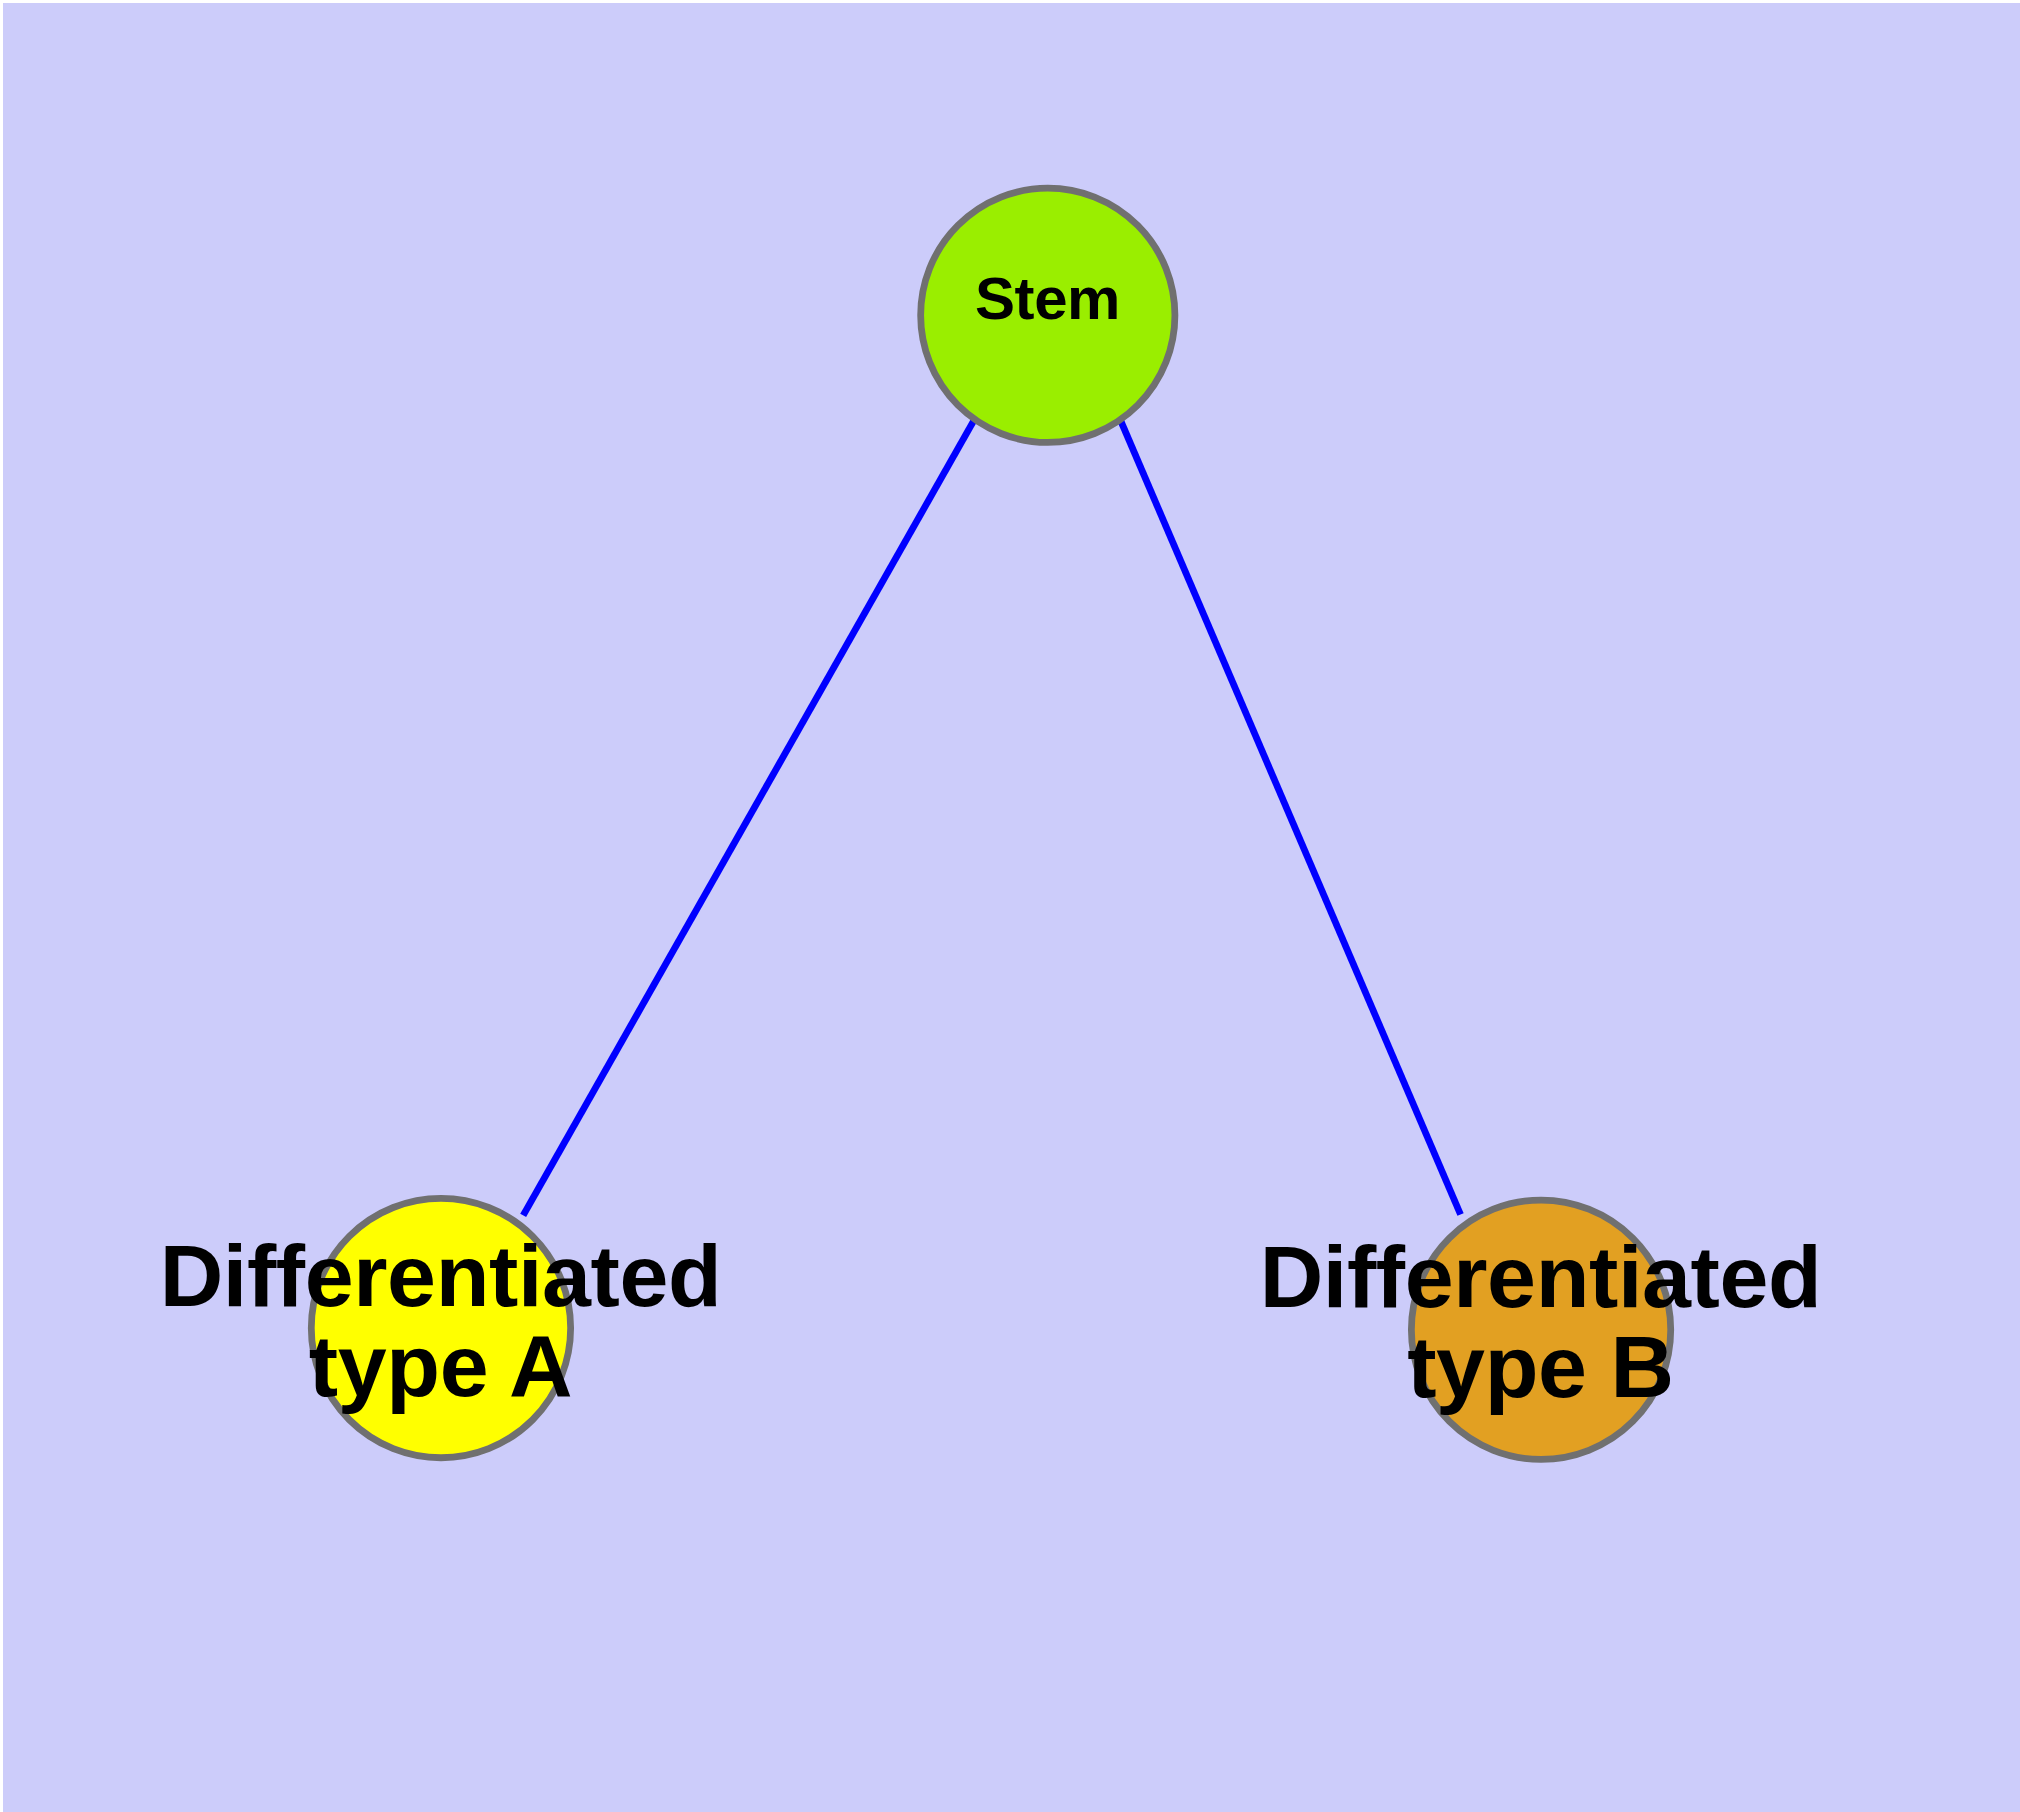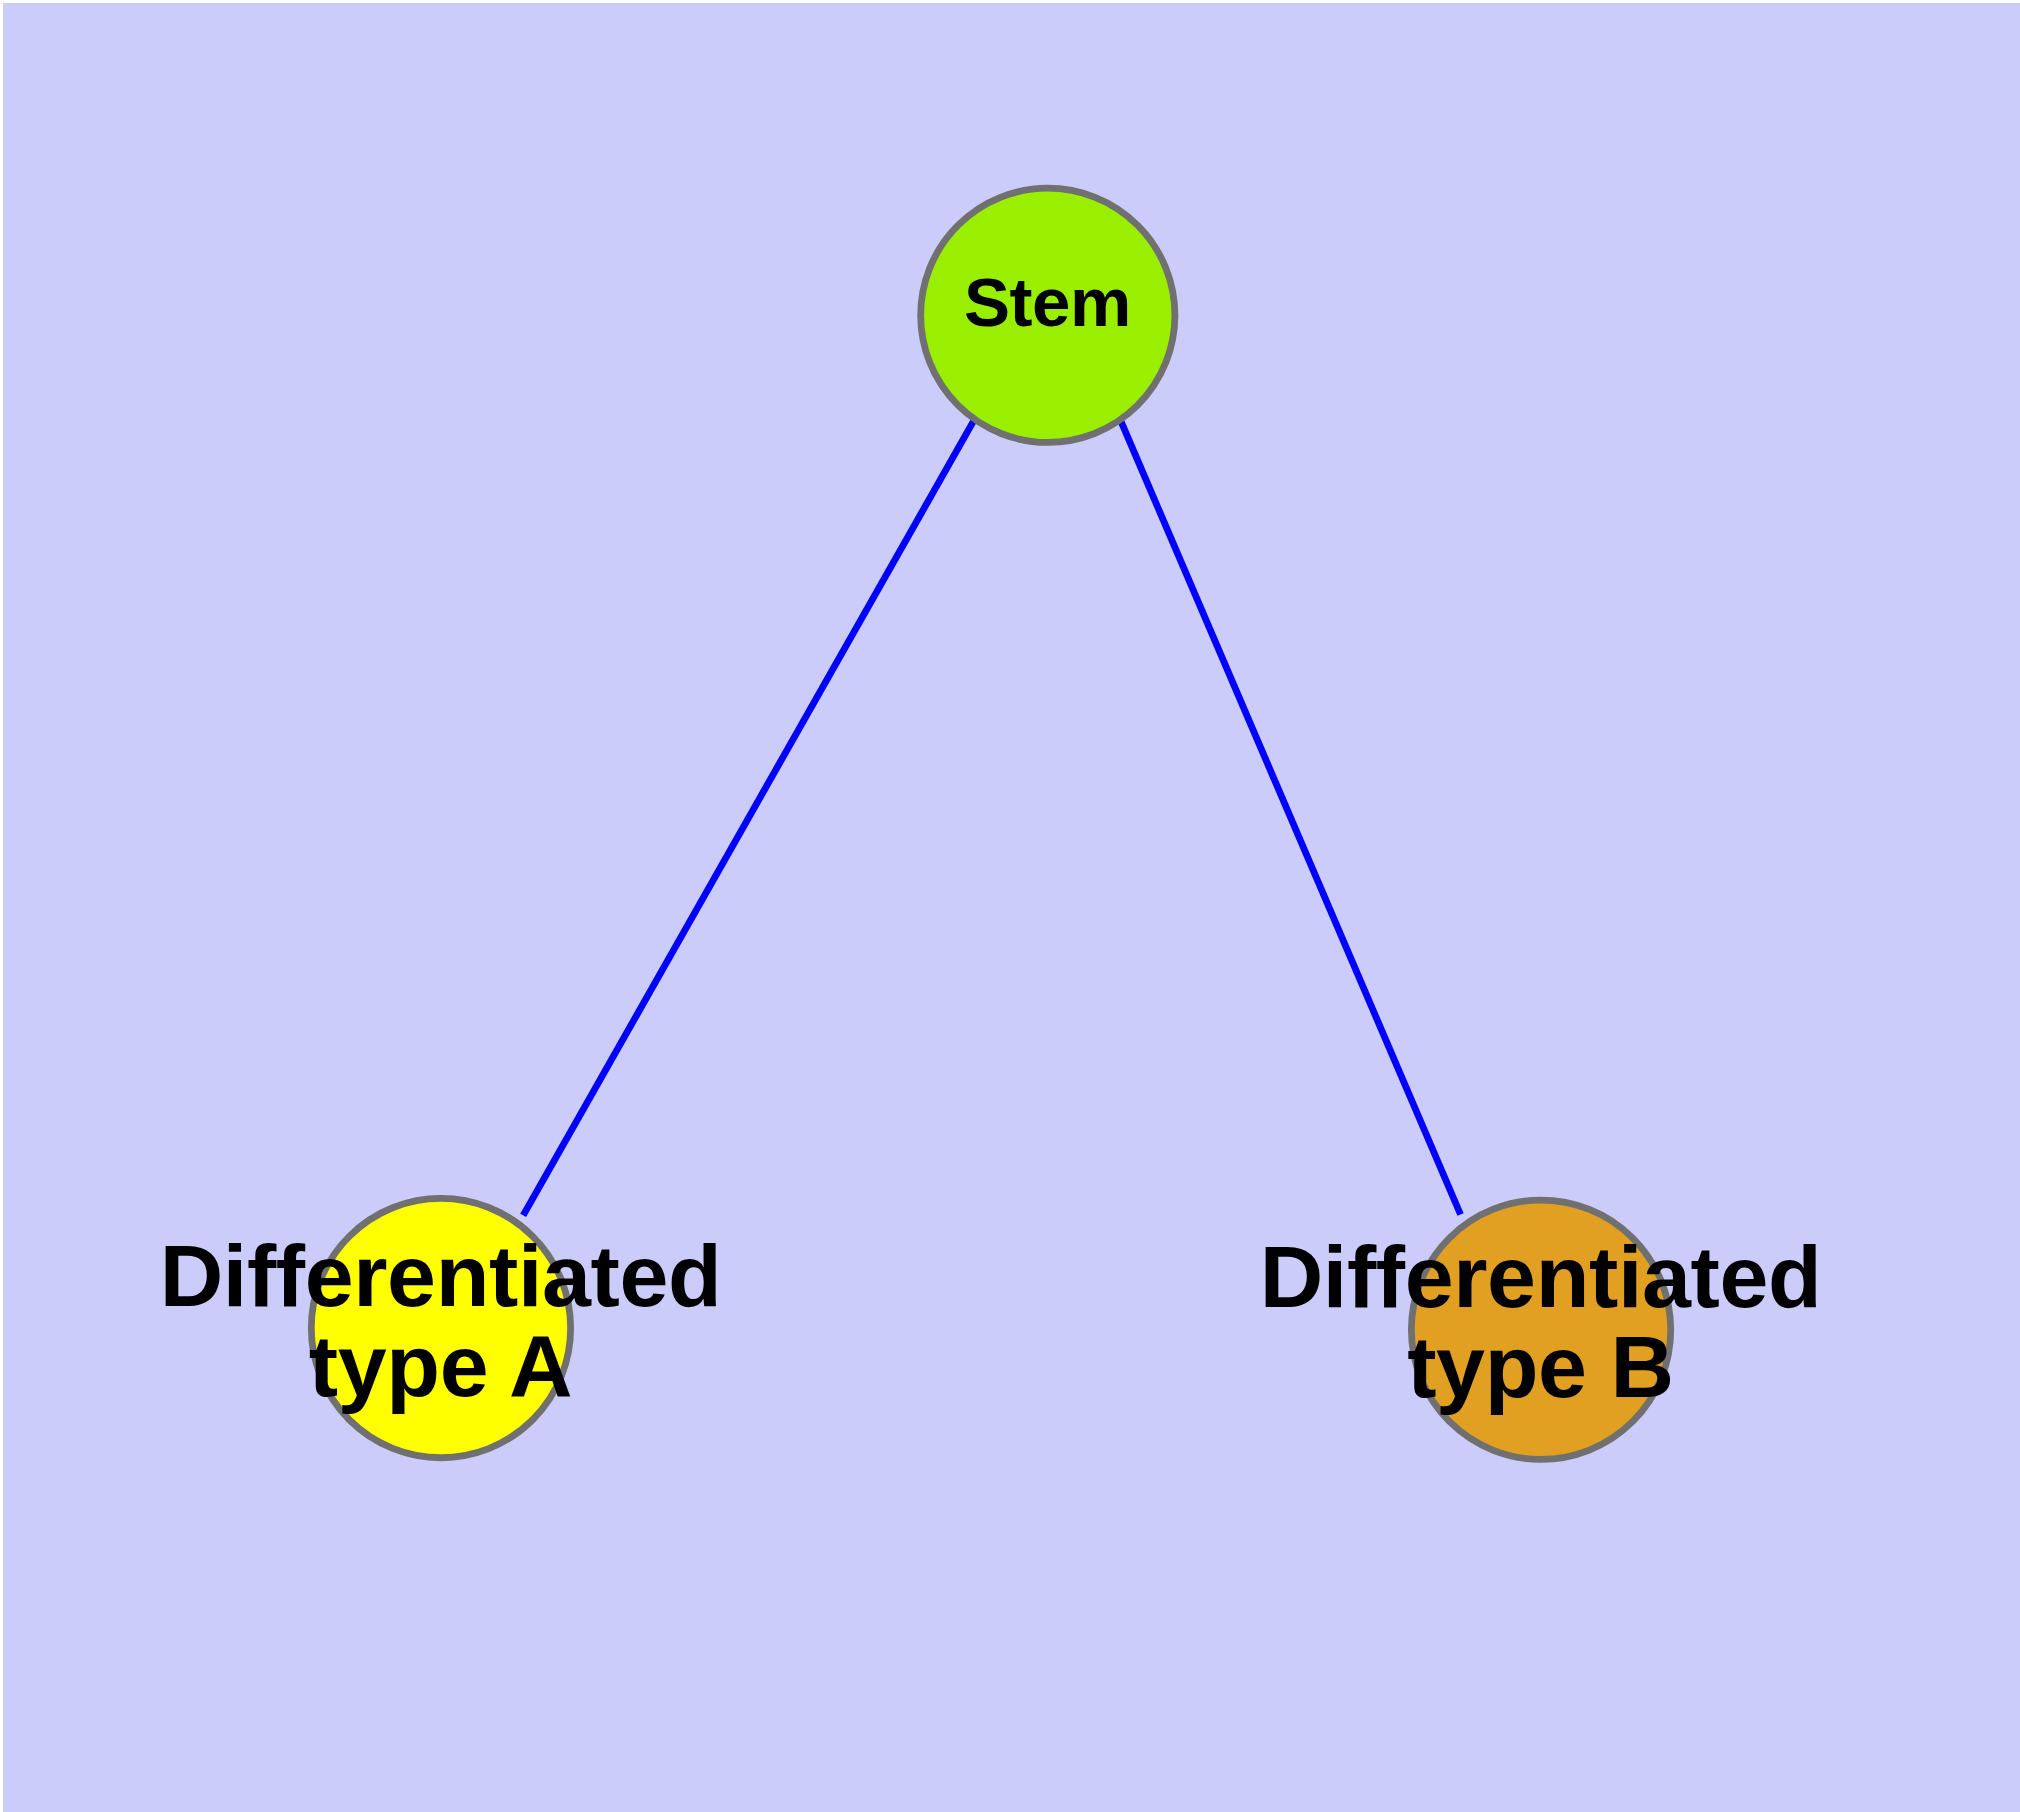--- a/index.html
+++ b/index.html
@@ -46,21 +46,21 @@
     color: #000000;
     font-weight: bold;
     text-align: center;
     white-space: nowrap;
     line-height: 1.02;
     letter-spacing: -0.4px;
     pointer-events: none;
     -webkit-font-smoothing: antialiased;
   }
   .node-label.inner {
-    font-size: 69px;
+    font-size: 60px;
   }
   .node-label.outer {
     font-size: 88px;
   }
   .label-line { display: block; }
 </style>
 </head>
 <body>
 
 <div id="stage">

